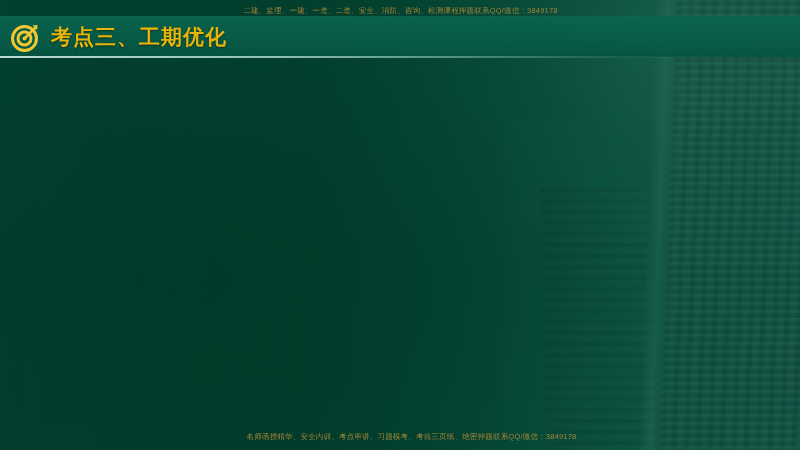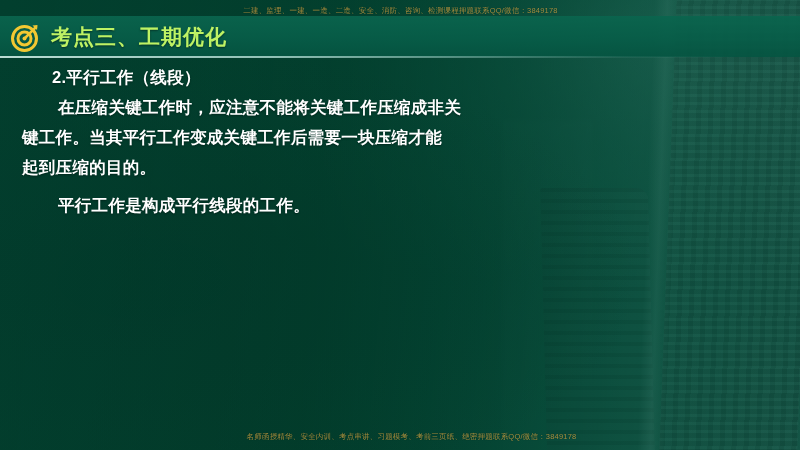--- a/index.html
+++ b/index.html
@@ -177,21 +177,21 @@
   }
   .logo-icon {
     width: 32px;
     height: 32px;
     flex: 0 0 32px;
     display: block;
   }
   .slide-title {
     font-size: 21px;
     font-weight: bold;
-    color: #bef264;
+    color: #eab308;
     letter-spacing: 1px;
     line-height: 1;
     text-shadow: 0 1px 2px rgba(0,0,0,.45);
     white-space: nowrap;
   }
 
   
   .content {
     position: absolute;
     top: 62px;
@@ -263,26 +263,18 @@
     <svg class="logo-icon" viewBox="0 0 64 64" aria-hidden="true">
       <circle cx="31" cy="35" r="24" fill="none" stroke="#f2c832" stroke-width="6"></circle>
       <circle cx="31" cy="35" r="13" fill="none" stroke="#f2c832" stroke-width="6"></circle>
       <circle cx="31" cy="35" r="4" fill="#f2c832"></circle>
       <path d="M31 35 L54 12" stroke="#f2c832" stroke-width="5" stroke-linecap="round"></path>
       <path d="M47 9 L57 8 L56 18 Z" fill="#f2c832"></path>
     </svg>
     <span class="slide-title">考点三、工期优化</span>
   </div>
 
-  <div class="content">
-    <div class="body-line indent-sub">2.平行工作（线段）</div>
-    <div class="body-line indent-para">在压缩关键工作时，应注意不能将关键工作压缩成非关</div>
-    <div class="body-line indent-none">键工作。当其平行工作变成关键工作后需要一块压缩才能</div>
-    <div class="body-line indent-none">起到压缩的目的。</div>
-    <div class="spacer-line"></div>
-    <div class="body-line indent-para">平行工作是构成平行线段的工作。</div>
-  </div>
 
   <div class="bottom-banner">
     <span class="bottom-banner-text">名师函授精华、安全内训、考点串讲、习题模考、考前三页纸、绝密押题联系QQ/微信：3849178</span>
   </div>
 
 </div>
 
 </body></html>

